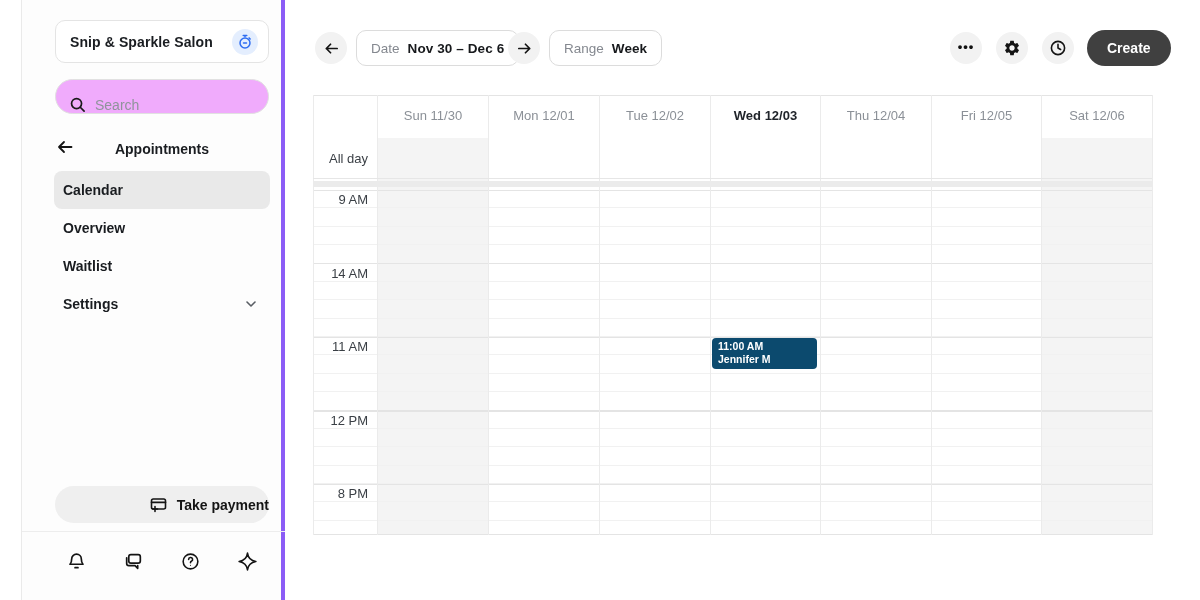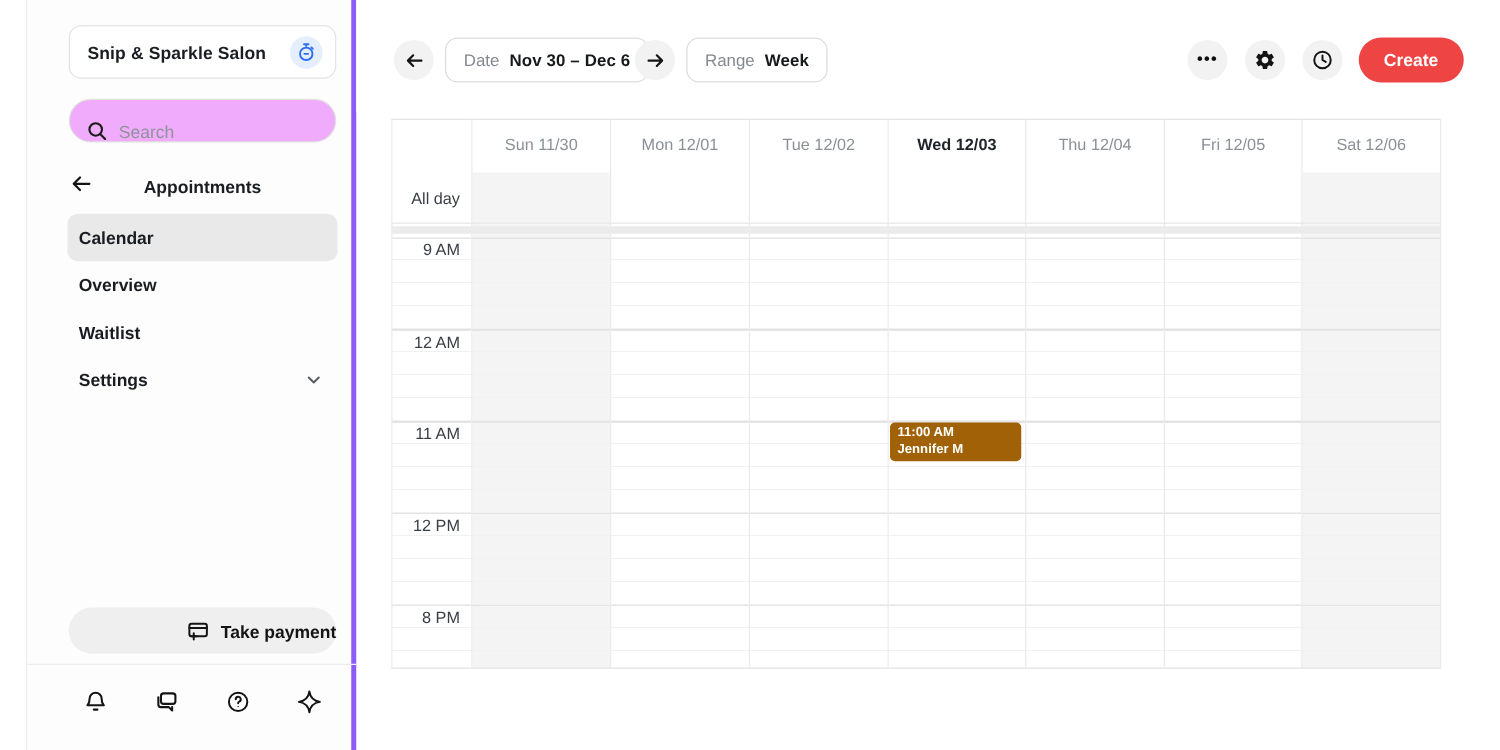--- a/index.html
+++ b/index.html
@@ -36,21 +36,21 @@
   .pill { position:absolute; top:30px; height:36px; background:#fff; border:1px solid #dcdcdc; border-radius:10px; display:inline-flex; align-items:center; padding:0 14px; gap:8px; font-size:13.5px; cursor:pointer; white-space:nowrap; }
   .pill .muted { color:#84888f; }
   .pill .val { font-weight:700; color:#17191c; letter-spacing:.1px; }
   .btn-back { left:30px; }
   .pill-date { left:71px; }
   .btn-fwd { left:223px; }
   .pill-range { left:264px; }
   .btn-more { left:665px; }
   .btn-gear { left:711px; }
   .btn-clock { left:757px; }
-  .create-btn { position:absolute; left:802px; top:30px; height:36px; border:none; border-radius:18px; background:#ef4444; color:#fff; font-family:inherit; font-size:14px; font-weight:700; padding:0 20px; cursor:pointer; }
+  .create-btn { position:absolute; left:802px; top:30px; height:36px; border:none; border-radius:18px; background:#404040; color:#fff; font-family:inherit; font-size:14px; font-weight:700; padding:0 20px; cursor:pointer; }
   .dots { font-size:13px; font-weight:700; letter-spacing:1px; color:#111; margin-top:-3px; }
 
   
   .cal { position:absolute; left:0; top:0; width:1200px; height:600px; pointer-events:none; }
   .cal * { pointer-events:auto; }
   .cal-topline { position:absolute; left:313px; top:95px; width:839px; height:1px; background:#e4e4e4; }
   .wkend { position:absolute; top:138px; height:397px; background:#f4f4f4; }
   .wkend.sun { left:378px; width:110px; }
   .wkend.sat { left:1042px; width:110px; }
   .vline { position:absolute; top:95px; width:1px; height:440px; background:#ebebeb; }
@@ -58,21 +58,21 @@
   .scroll-band { position:absolute; left:313px; top:181px; width:839px; height:6px; background:#ebebeb; }
   .hourgrid { position:absolute; left:313px; top:190px; width:839px; height:345px;
     border-bottom:1px solid #e4e4e4;
     background:
       repeating-linear-gradient(to bottom, #e4e4e4 0 1px, transparent 1px 73.5px),
       repeating-linear-gradient(to bottom, transparent 0 17.4px, #f1f1f1 17.4px 18.375px);
   }
   .day-head { position:absolute; top:106px; height:20px; line-height:20px; text-align:center; font-size:13px; color:#8b9097; cursor:pointer; }
   .day-head.today { color:#21252b; font-weight:700; }
   .time-lbl { position:absolute; left:313px; width:55px; text-align:right; font-size:13px; color:#3a3f45; }
-  .event { position:absolute; left:712px; top:338px; width:105px; height:31px; background:#a16207; border-radius:4px; color:#fff; font-size:10.5px; line-height:13px; font-weight:700; padding:2px 6px; overflow:hidden; cursor:pointer; }
+  .event { position:absolute; left:712px; top:338px; width:105px; height:31px; background:#0c4a6e; border-radius:4px; color:#fff; font-size:10.5px; line-height:13px; font-weight:700; padding:2px 6px; overflow:hidden; cursor:pointer; }
 
   svg { display:block; }
 </style>
 </head>
 <body>
 
 <div class="app">
   <div class="frame-line"></div>
 
   <div class="sidebar">
@@ -234,21 +234,21 @@
     <div class="day-head" style="left:378px;width:110px">Sun 11/30</div>
     <div class="day-head" style="left:489px;width:110px">Mon 12/01</div>
     <div class="day-head" style="left:600px;width:110px">Tue 12/02</div>
     <div class="day-head today" style="left:711px;width:109px">Wed 12/03</div>
     <div class="day-head" style="left:821px;width:110px">Thu 12/04</div>
     <div class="day-head" style="left:932px;width:109px">Fri 12/05</div>
     <div class="day-head" style="left:1042px;width:110px">Sat 12/06</div>
 
     <div class="time-lbl" style="top:151px">All day</div>
     <div class="time-lbl" style="top:192px">9 AM</div>
-    <div class="time-lbl" style="top:266px">12 AM</div>
+    <div class="time-lbl" style="top:266px">14 AM</div>
     <div class="time-lbl" style="top:339px">11 AM</div>
     <div class="time-lbl" style="top:413px">12 PM</div>
     <div class="time-lbl" style="top:486px">8 PM</div>
 
     <div class="event">
       <div>11:00 AM</div>
       <div>Jennifer M</div>
     </div>
   </div>
 </div>

